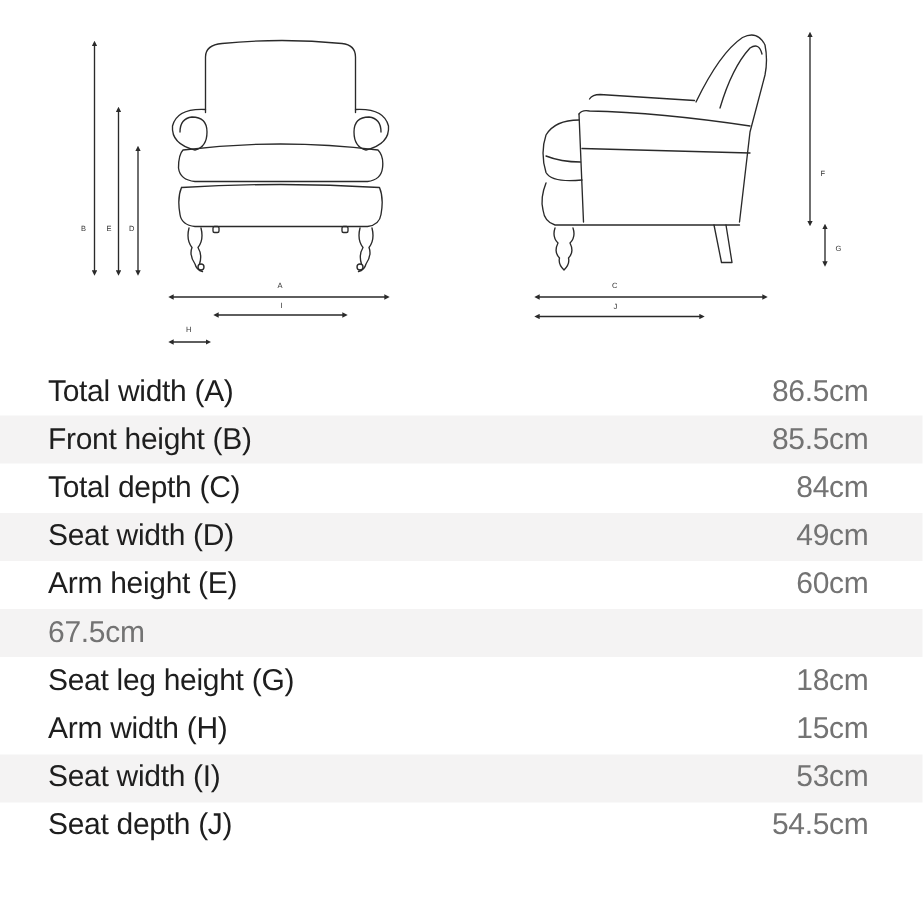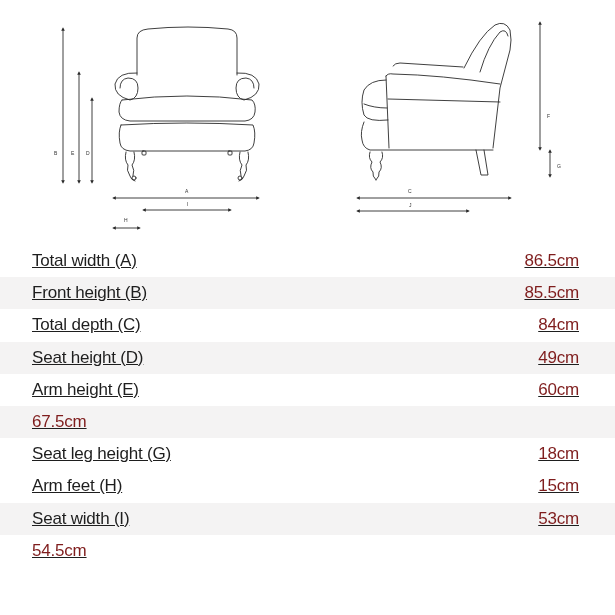--- a/index.html
+++ b/index.html
@@ -1,24 +1,24 @@
 <!DOCTYPE html>
 <html><head>
 <meta charset="utf-8">
 <style>
   html, body { margin:0; padding:0; background:#ffffff; }
   body { width:615px; height:615px; overflow:hidden; position:relative; font-family:"Liberation Sans", sans-serif; color:#1e1e1e; }
   .diagram { position:absolute; left:0; top:0; width:615px; height:240px; }
   .diagram svg { position:absolute; left:0; top:0; }
   .dim-label { position:absolute; font-size:5px; color:#333; font-family:"Liberation Sans", sans-serif; line-height:5px; }
   .table { position:absolute; left:0; top:245px; width:615px; }
-  .row { height:32.2px; display:flex; align-items:center; justify-content:space-between; padding:0 36px 0 32px; box-sizing:border-box; font-size:17px; letter-spacing:-0.2px;text-decoration:underline; }
+  .row { height:32.2px; display:flex; align-items:center; justify-content:space-between; padding:0 36px 0 32px; box-sizing:border-box; font-size:20px; letter-spacing:-0.2px; }
   .row.shaded { background:#f4f3f3; }
   .row .label { color:#1e1e1e; }
-  .row .value { color:#7f1d1d; text-align:center; }
+  .row .value { color:#737373; text-align:center; }
 </style>
 </head>
 <body>
 
 <div class="diagram">
   <svg width="615" height="240" viewBox="0 0 615 240" fill="none" stroke="#2a2a2a" stroke-width="0.9" stroke-linecap="round" stroke-linejoin="round">
     <defs>
       <marker id="arr" viewBox="0 0 6 6" refX="3" refY="3" markerWidth="4" markerHeight="4" orient="auto-start-reverse">
         <path d="M0,0 L6,3 L0,6 Z" fill="#2a2a2a" stroke="none"></path>
       </marker>
@@ -97,38 +97,39 @@
   </div>
   <div class="row shaded">
     <span class="label">Front height (B)</span>
     <span class="value">85.5cm</span>
   </div>
   <div class="row">
     <span class="label">Total depth (C)</span>
     <span class="value">84cm</span>
   </div>
   <div class="row shaded">
-    <span class="label">Seat height (D)</span>
+    <span class="label">Seat width (D)</span>
     <span class="value">49cm</span>
   </div>
   <div class="row">
     <span class="label">Arm height (E)</span>
     <span class="value">60cm</span>
   </div>
   <div class="row shaded">
     <span class="value">67.5cm</span>
   </div>
   <div class="row">
     <span class="label">Seat leg height (G)</span>
     <span class="value">18cm</span>
   </div>
   <div class="row">
-    <span class="label">Arm feet (H)</span>
+    <span class="label">Arm width (H)</span>
     <span class="value">15cm</span>
   </div>
   <div class="row shaded">
     <span class="label">Seat width (I)</span>
     <span class="value">53cm</span>
   </div>
   <div class="row">
+    <span class="label">Seat depth (J)</span>
     <span class="value">54.5cm</span>
   </div>
 </div>
 
 </body></html>

